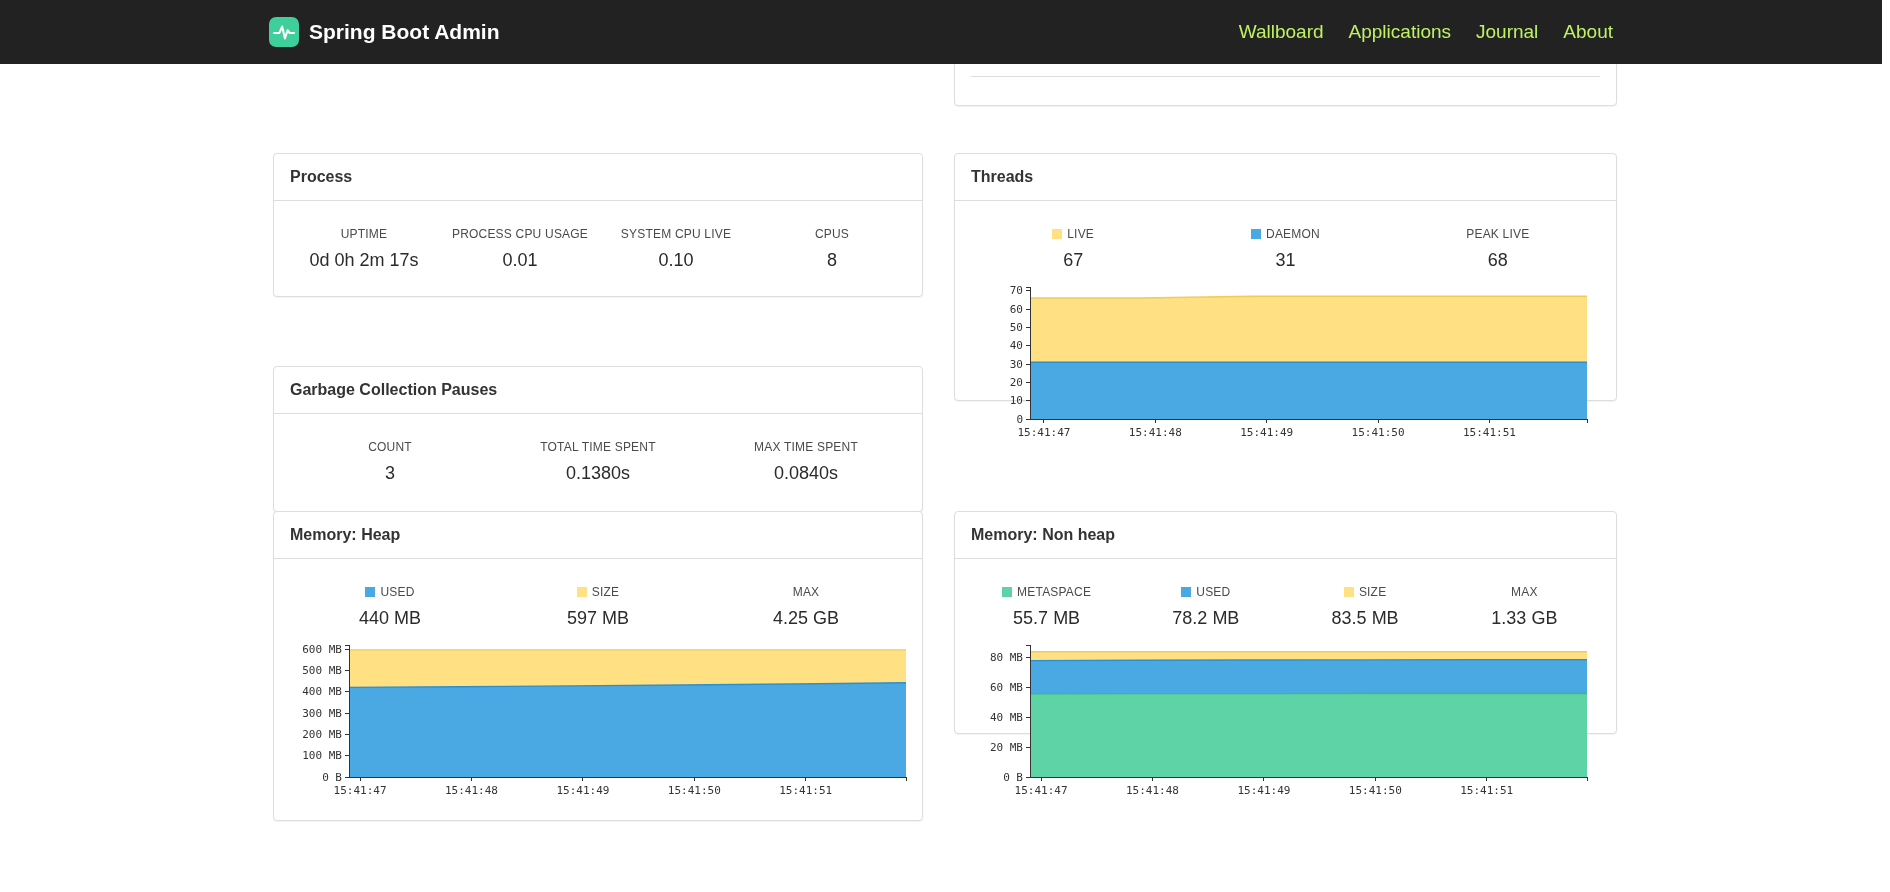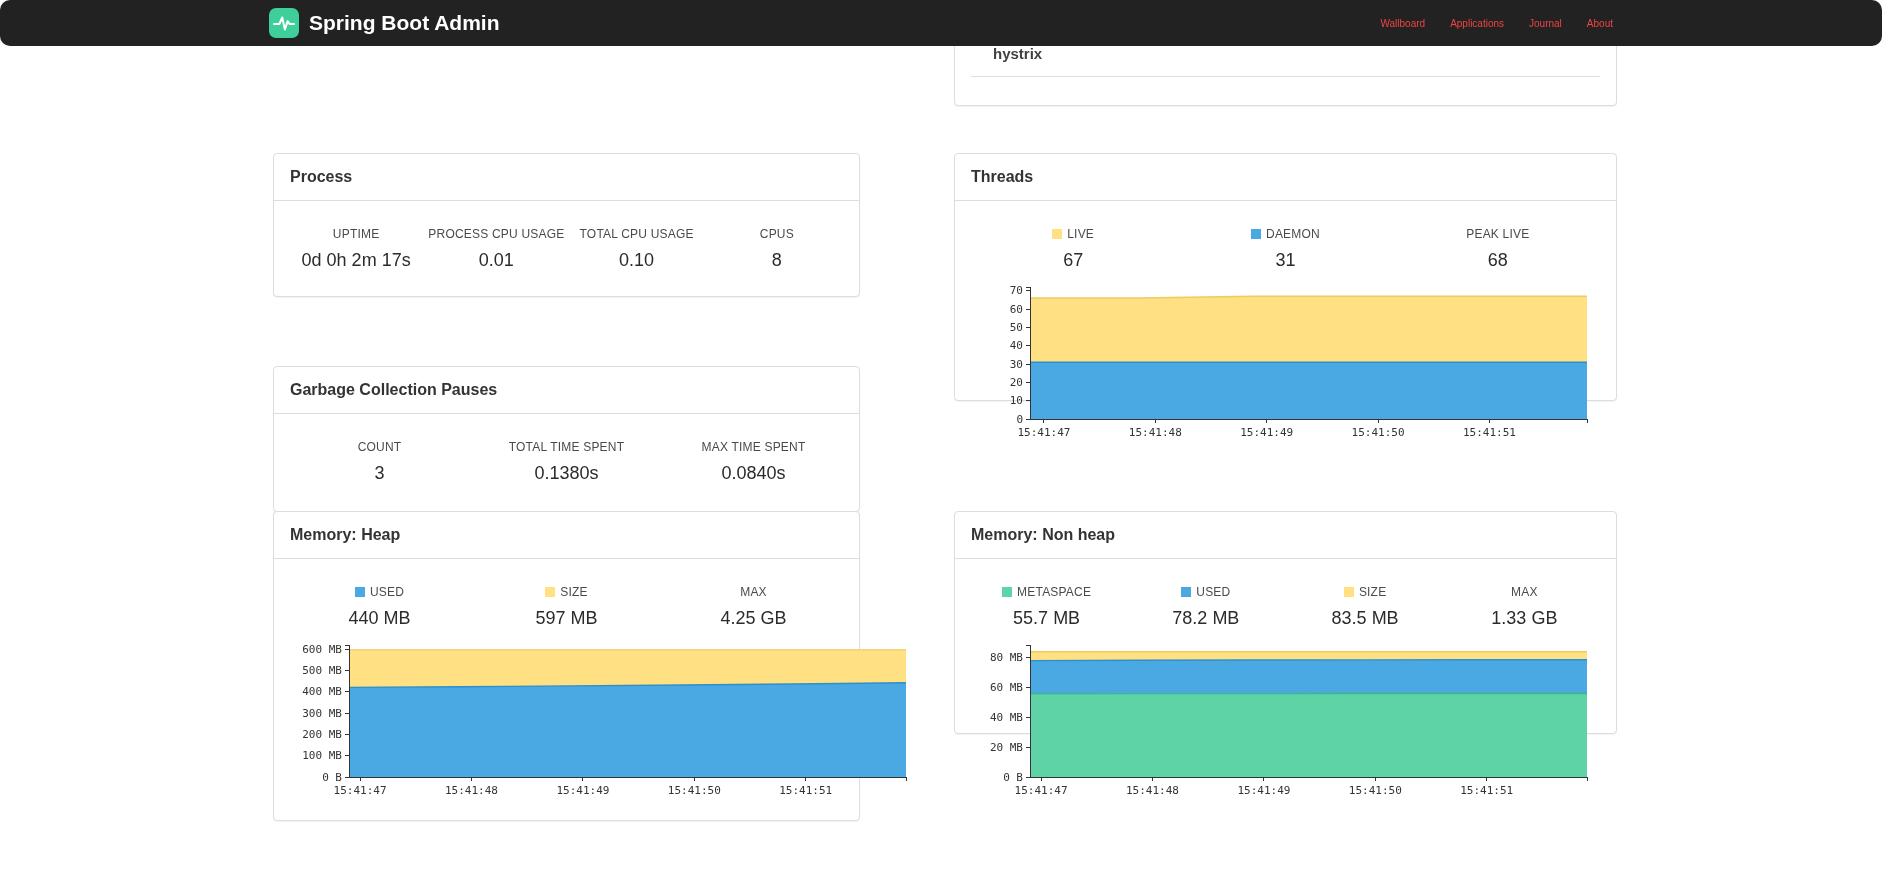--- a/index.html
+++ b/index.html
@@ -1,34 +1,34 @@
 <!DOCTYPE html>
 <html><head>
 <meta charset="utf-8">
 <style>
   * { box-sizing: border-box; margin: 0; padding: 0; }
   html,body { width:1890px; height:892px; background:#fff; overflow:hidden;
     font-family:"Liberation Sans", sans-serif; position:relative; }
 
   
-  .navbar { position:absolute; top:0; left:0; right:8px; height:46px; background:#222; z-index:20;border-radius:10px; }
+  .navbar { position:absolute; top:0; left:0; right:8px; height:64px; background:#222; z-index:20; }
   .nav-inner { width:1344px; margin:0 auto; height:100%; display:flex; align-items:center; }
   .brand { display:flex; align-items:center; gap:10px; color:#fff; font-weight:bold;
     font-size:21px; text-decoration:none; cursor:pointer; }
   .logo { width:30px; height:30px; background:#3ecf9a; border-radius:7px;
     display:flex; align-items:center; justify-content:center; }
   .nav-links { margin-left:auto; display:flex; }
-  .nav-link { color:#ef4444; font-size:10px; text-decoration:none; margin-left:25px; cursor:pointer; }
+  .nav-link { color:#bef264; font-size:19px; text-decoration:none; margin-left:25px; cursor:pointer; }
 
   
   .container { position:absolute; top:0; left:50%; transform:translateX(-50%);
     width:1344px; height:892px; z-index:5; }
   .panel { position:absolute; background:#fff; border:1px solid #ddd; border-radius:4px;
     box-shadow:0 1px 1px rgba(0,0,0,.05); }
-  .col-left  { left:0;    width:587px; }
+  .col-left  { left:0;    width:650px; }
   .col-right { left:681px; width:663px; }
   .panel-heading { padding:14px 16px; border-bottom:1px solid #ddd;
     font-size:16px; font-weight:bold; color:#333; }
 
   
   #status-panel { top:-100px; height:206px; }
   .status-row { position:absolute; left:16px; right:16px; bottom:28px;
     display:flex; justify-content:space-between; align-items:center;
     padding:0 22px 14px; border-bottom:1px solid #ddd; }
   .app-name { font-size:15px; font-weight:bold; color:#404040; cursor:pointer;margin-top:36px; }
@@ -88,21 +88,21 @@
     <div class="stats">
       <div class="stat">
         <div class="stat-label">UPTIME</div>
         <div class="stat-value">0d 0h 2m 17s</div>
       </div>
       <div class="stat">
         <div class="stat-label">PROCESS CPU USAGE</div>
         <div class="stat-value">0.01</div>
       </div>
       <div class="stat">
-        <div class="stat-label">TOTAL CPU USAGE</div>
+        <div class="stat-label">SYSTEM CPU LIVE</div>
         <div class="stat-value">0.10</div>
       </div>
       <div class="stat">
         <div class="stat-label">CPUS</div>
         <div class="stat-value">8</div>
       </div>
     </div>
   </div>
 
   <div class="panel col-left" id="gc-panel">

